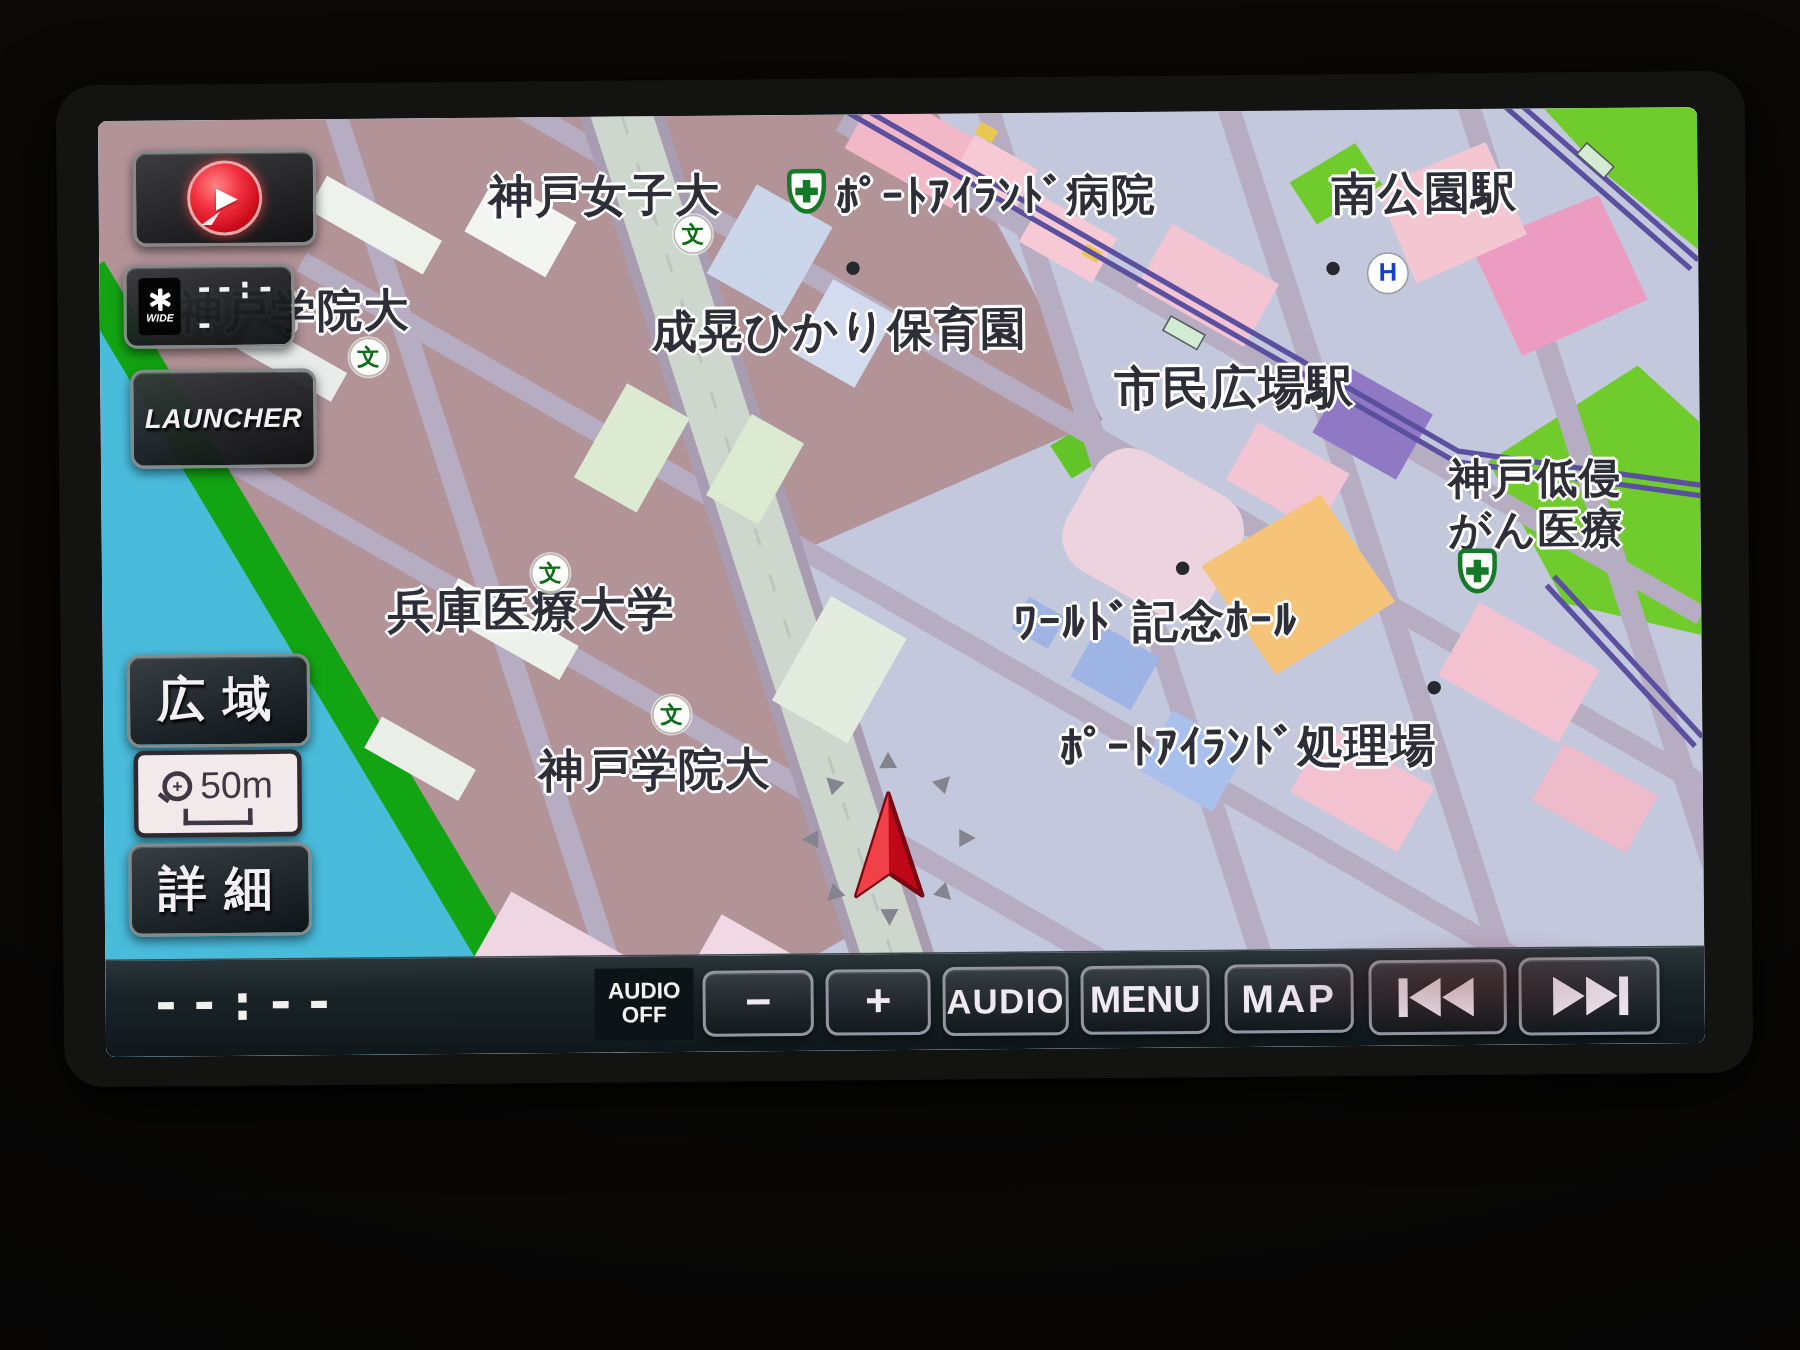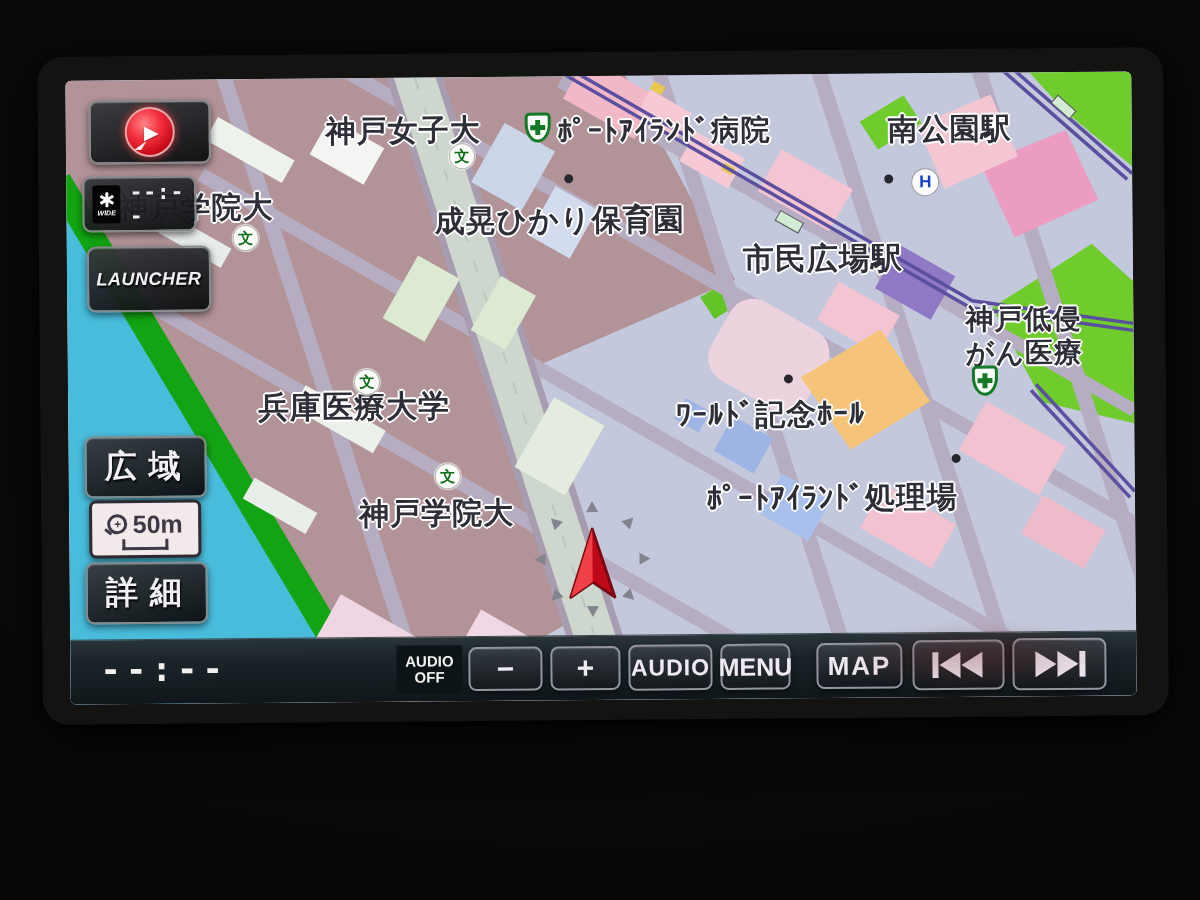--- a/index.html
+++ b/index.html
@@ -50,39 +50,39 @@
   .launcher-btn span{font-size:18px;font-weight:800;font-style:italic;letter-spacing:.5px;text-shadow:1px 2px 2px #000;}
   .wide-btn{left:16px;top:356px;width:118px;height:58px;}
   .detail-btn{left:16px;top:482px;width:118px;height:58px;}
   .wide-btn span,.detail-btn span{font-size:32px;font-weight:700;letter-spacing:12px;margin-left:6px;text-shadow:1px 2px 2px #000;}
   .scale-box{position:absolute;left:20px;top:420px;width:112px;height:58px;background:#f2e9eb;
     border:3px solid #2e2a30;border-radius:7px;box-sizing:border-box;display:flex;align-items:center;
     justify-content:center;gap:5px;padding-bottom:10px;color:#3e3844;box-shadow:0 3px 6px rgba(0,0,0,.5);}
   .mag{position:relative;width:14px;height:14px;border:3px solid #3e3844;border-radius:50%;
     display:flex;align-items:center;justify-content:center;font-size:12px;font-weight:800;color:#3e3844;}
   .mag::after{content:"";position:absolute;width:8px;height:3px;background:#3e3844;left:-6px;bottom:-2px;transform:rotate(38deg);}
-  .scale-text{font-size:25px;font-weight:700;}
+  .scale-text{font-size:25px;font-weight:400;}
   .scale-bracket{position:absolute;left:50%;bottom:5px;transform:translateX(-50%);width:40px;height:8px;
     border:3px solid #3e3844;border-top:none;}
   
   .bar{position:absolute;left:0;bottom:0;width:100%;height:64px;
     background:linear-gradient(180deg,#2a3539 0%,#1a2428 35%,#0f171a 100%);border-top:1px solid #3c4a4e;}
   .clock{position:absolute;left:30px;top:9px;font-family:"DejaVu Sans Mono",monospace;font-weight:bold;
     font-size:34px;color:#f2f0ec;letter-spacing:5px;}
   .audio-off{position:absolute;left:326px;top:8px;width:66px;height:48px;background:#0c1418;
     display:flex;flex-direction:column;align-items:center;justify-content:center;line-height:1.05;
     font-size:15px;font-weight:800;color:#f4f2ee;}
   .bbtn{position:absolute;border:2px solid #9396a0;border-radius:8px;
     background:linear-gradient(180deg,rgba(72,76,84,.55),rgba(20,24,28,.75));
     color:#efe9f2;display:flex;align-items:center;justify-content:center;font-weight:600;
     box-shadow:0 2px 5px rgba(0,0,0,.5),inset 0 1px 0 rgba(255,255,255,.12);box-sizing:border-box;}
   .b-minus{left:398px;top:10px;width:74px;height:44px;font-size:30px;}
   .b-plus{left:480px;top:10px;width:70px;height:44px;font-size:30px;}
   .b-audio{left:558px;top:9px;width:84px;height:46px;font-size:23px;letter-spacing:1px;}
-  .b-menu{left:650px;top:9px;width:70px;height:46px;font-size:25px;}
+  .b-menu{left:650px;top:9px;width:86px;height:46px;font-size:25px;}
   .b-map{left:746px;top:9px;width:86px;height:46px;font-size:26px;letter-spacing:2px;}
   .b-prev{left:842px;top:7px;width:92px;height:50px;}
   .b-next{left:942px;top:6px;width:94px;height:52px;}
   .arrow-svg{position:absolute;left:453px;top:413px;}
   .watermark{position:absolute;left:770px;top:548px;width:270px;height:70px;
     background:radial-gradient(ellipse at center,rgba(110,20,20,.28),transparent 70%);filter:blur(2px);}
 </style>
 </head>
 <body>
 

